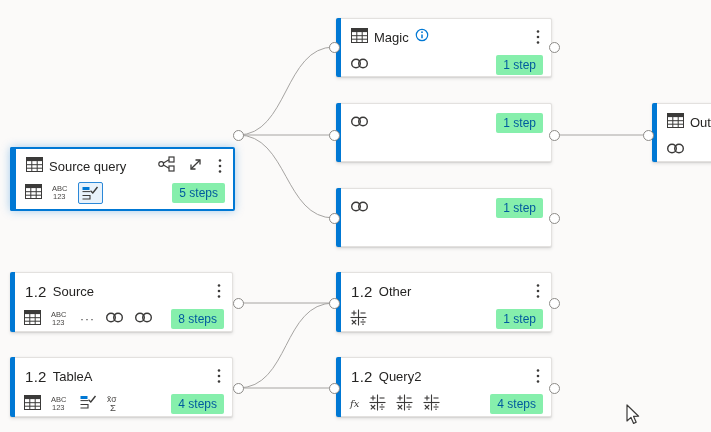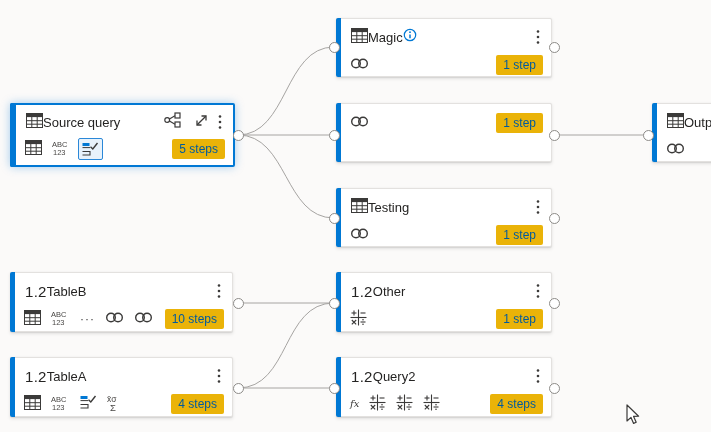--- a/index.html
+++ b/index.html
@@ -10,41 +10,42 @@
   }
   #edges{position:absolute;left:0;top:0;z-index:0}
   .node{
     position:absolute;z-index:2;box-sizing:border-box;
     background:#fff;border:1px solid #e3e1df;border-radius:2px;
     box-shadow:0 1.6px 3.6px rgba(0,0,0,.10),0 .3px .9px rgba(0,0,0,.07);
   }
   .node.selected{
     border:2px solid #0078d4;
     box-shadow:0 0 10px rgba(0,120,212,.35);
+    margin-top:44px;
   }
   .accent{
     position:absolute;left:-1px;top:-1px;bottom:-1px;width:5px;
     background:#0078d4;border-radius:2px 0 0 2px;
   }
   .node.selected .accent{left:-2px;top:-2px;bottom:-2px;width:6px}
   .title-row{
-    display:flex;align-items:center;
+    display:flex;align-items:center;gap:6px;
     padding:9px 8px 0 14px;height:18px;justify-content:flex-end;
   }
   .title{font-size:13px;color:#252423;white-space:nowrap}
   .prefix{font-size:15px;color:#252423;white-space:nowrap;letter-spacing:.3px}
   .spacer{flex:1}
   .actions{display:flex;align-items:center;gap:13px;margin-right:6px}
   .kebab{display:flex;align-items:center;padding:0 3px;cursor:pointer}
   .body-row{
     display:flex;align-items:center;gap:10px;
     padding:7px 8px 0 13px;height:24px;
   }
   .badge{
-    margin-left:auto;background:#eab308;color:#005a9e;
+    margin-left:auto;background:#86efac;color:#005a9e;
     font-size:12px;line-height:14px;padding:3px 7px;border-radius:2px;
     white-space:nowrap;
   }
   .icon-box{
     display:flex;align-items:center;justify-content:center;
     border:1px solid #2b88d8;background:#e8f2fb;border-radius:2px;
     padding:2px 3px;margin-left:-3px;
   }
   .fx{
     font-family:"DejaVu Serif",serif;font-style:italic;
@@ -196,59 +197,36 @@
           <circle cx="6" cy="6.5" r="4.3" fill="none" stroke="#3b3a39" stroke-width="1.4"></circle>
           <circle cx="13" cy="6.5" r="4.3" fill="none" stroke="#3b3a39" stroke-width="1.4"></circle>
         </svg>
     </span>
     <span class="badge">1 step</span>
   </div>
 </div>
 
 <div class="node" style="left:336px;top:188px;width:216px;height:59px">
   <div class="accent"></div>
-  <div class="title-row">
-    <span>
-      <svg width="17" height="15" viewBox="0 0 17 15">
-          <rect x="0.5" y="0.5" width="16" height="14" fill="none" stroke="#3b3a39"></rect>
-          <rect x="0.5" y="0.5" width="16" height="3.6" fill="#3b3a39"></rect>
-          <line x1="0.5" y1="7.7" x2="16.5" y2="7.7" stroke="#3b3a39"></line>
-          <line x1="0.5" y1="11.2" x2="16.5" y2="11.2" stroke="#3b3a39"></line>
-          <line x1="5.8" y1="4" x2="5.8" y2="14.5" stroke="#3b3a39"></line>
-          <line x1="11.2" y1="4" x2="11.2" y2="14.5" stroke="#3b3a39"></line>
-        </svg>
-    </span>
-    <span class="title">Testing</span>
-    <span class="spacer"></span>
-    <span class="kebab">
-      <svg width="4" height="16">
-          <g fill="#3b3a39">
-            <circle cx="2" cy="2.5" r="1.3"></circle>
-            <circle cx="2" cy="8" r="1.3"></circle>
-            <circle cx="2" cy="13.5" r="1.3"></circle>
-          </g>
-        </svg>
-    </span>
-  </div>
   <div class="body-row">
     <span>
       <svg width="19" height="13" viewBox="0 0 19 13">
           <circle cx="6" cy="6.5" r="4.3" fill="none" stroke="#3b3a39" stroke-width="1.4"></circle>
           <circle cx="13" cy="6.5" r="4.3" fill="none" stroke="#3b3a39" stroke-width="1.4"></circle>
         </svg>
     </span>
     <span class="badge">1 step</span>
   </div>
 </div>
 
 <div class="node" style="left:10px;top:272px;width:223px;height:60px">
   <div class="accent"></div>
   <div class="title-row">
     <span class="prefix">1.2</span>
-    <span class="title">TableB</span>
+    <span class="title">Source</span>
     <span class="spacer"></span>
     <span class="kebab">
       <svg width="4" height="16">
           <g fill="#3b3a39">
             <circle cx="2" cy="2.5" r="1.3"></circle>
             <circle cx="2" cy="8" r="1.3"></circle>
             <circle cx="2" cy="13.5" r="1.3"></circle>
           </g>
         </svg>
     </span>
@@ -276,21 +254,21 @@
           <circle cx="6" cy="6.5" r="4.3" fill="none" stroke="#3b3a39" stroke-width="1.4"></circle>
           <circle cx="13" cy="6.5" r="4.3" fill="none" stroke="#3b3a39" stroke-width="1.4"></circle>
         </svg>
     </span>
     <span>
       <svg width="19" height="13" viewBox="0 0 19 13">
           <circle cx="6" cy="6.5" r="4.3" fill="none" stroke="#3b3a39" stroke-width="1.4"></circle>
           <circle cx="13" cy="6.5" r="4.3" fill="none" stroke="#3b3a39" stroke-width="1.4"></circle>
         </svg>
     </span>
-    <span class="badge">10 steps</span>
+    <span class="badge">8 steps</span>
   </div>
 </div>
 
 <div class="node" style="left:336px;top:272px;width:216px;height:60px">
   <div class="accent"></div>
   <div class="title-row">
     <span class="prefix">1.2</span>
     <span class="title">Other</span>
     <span class="spacer"></span>
     <span class="kebab">

